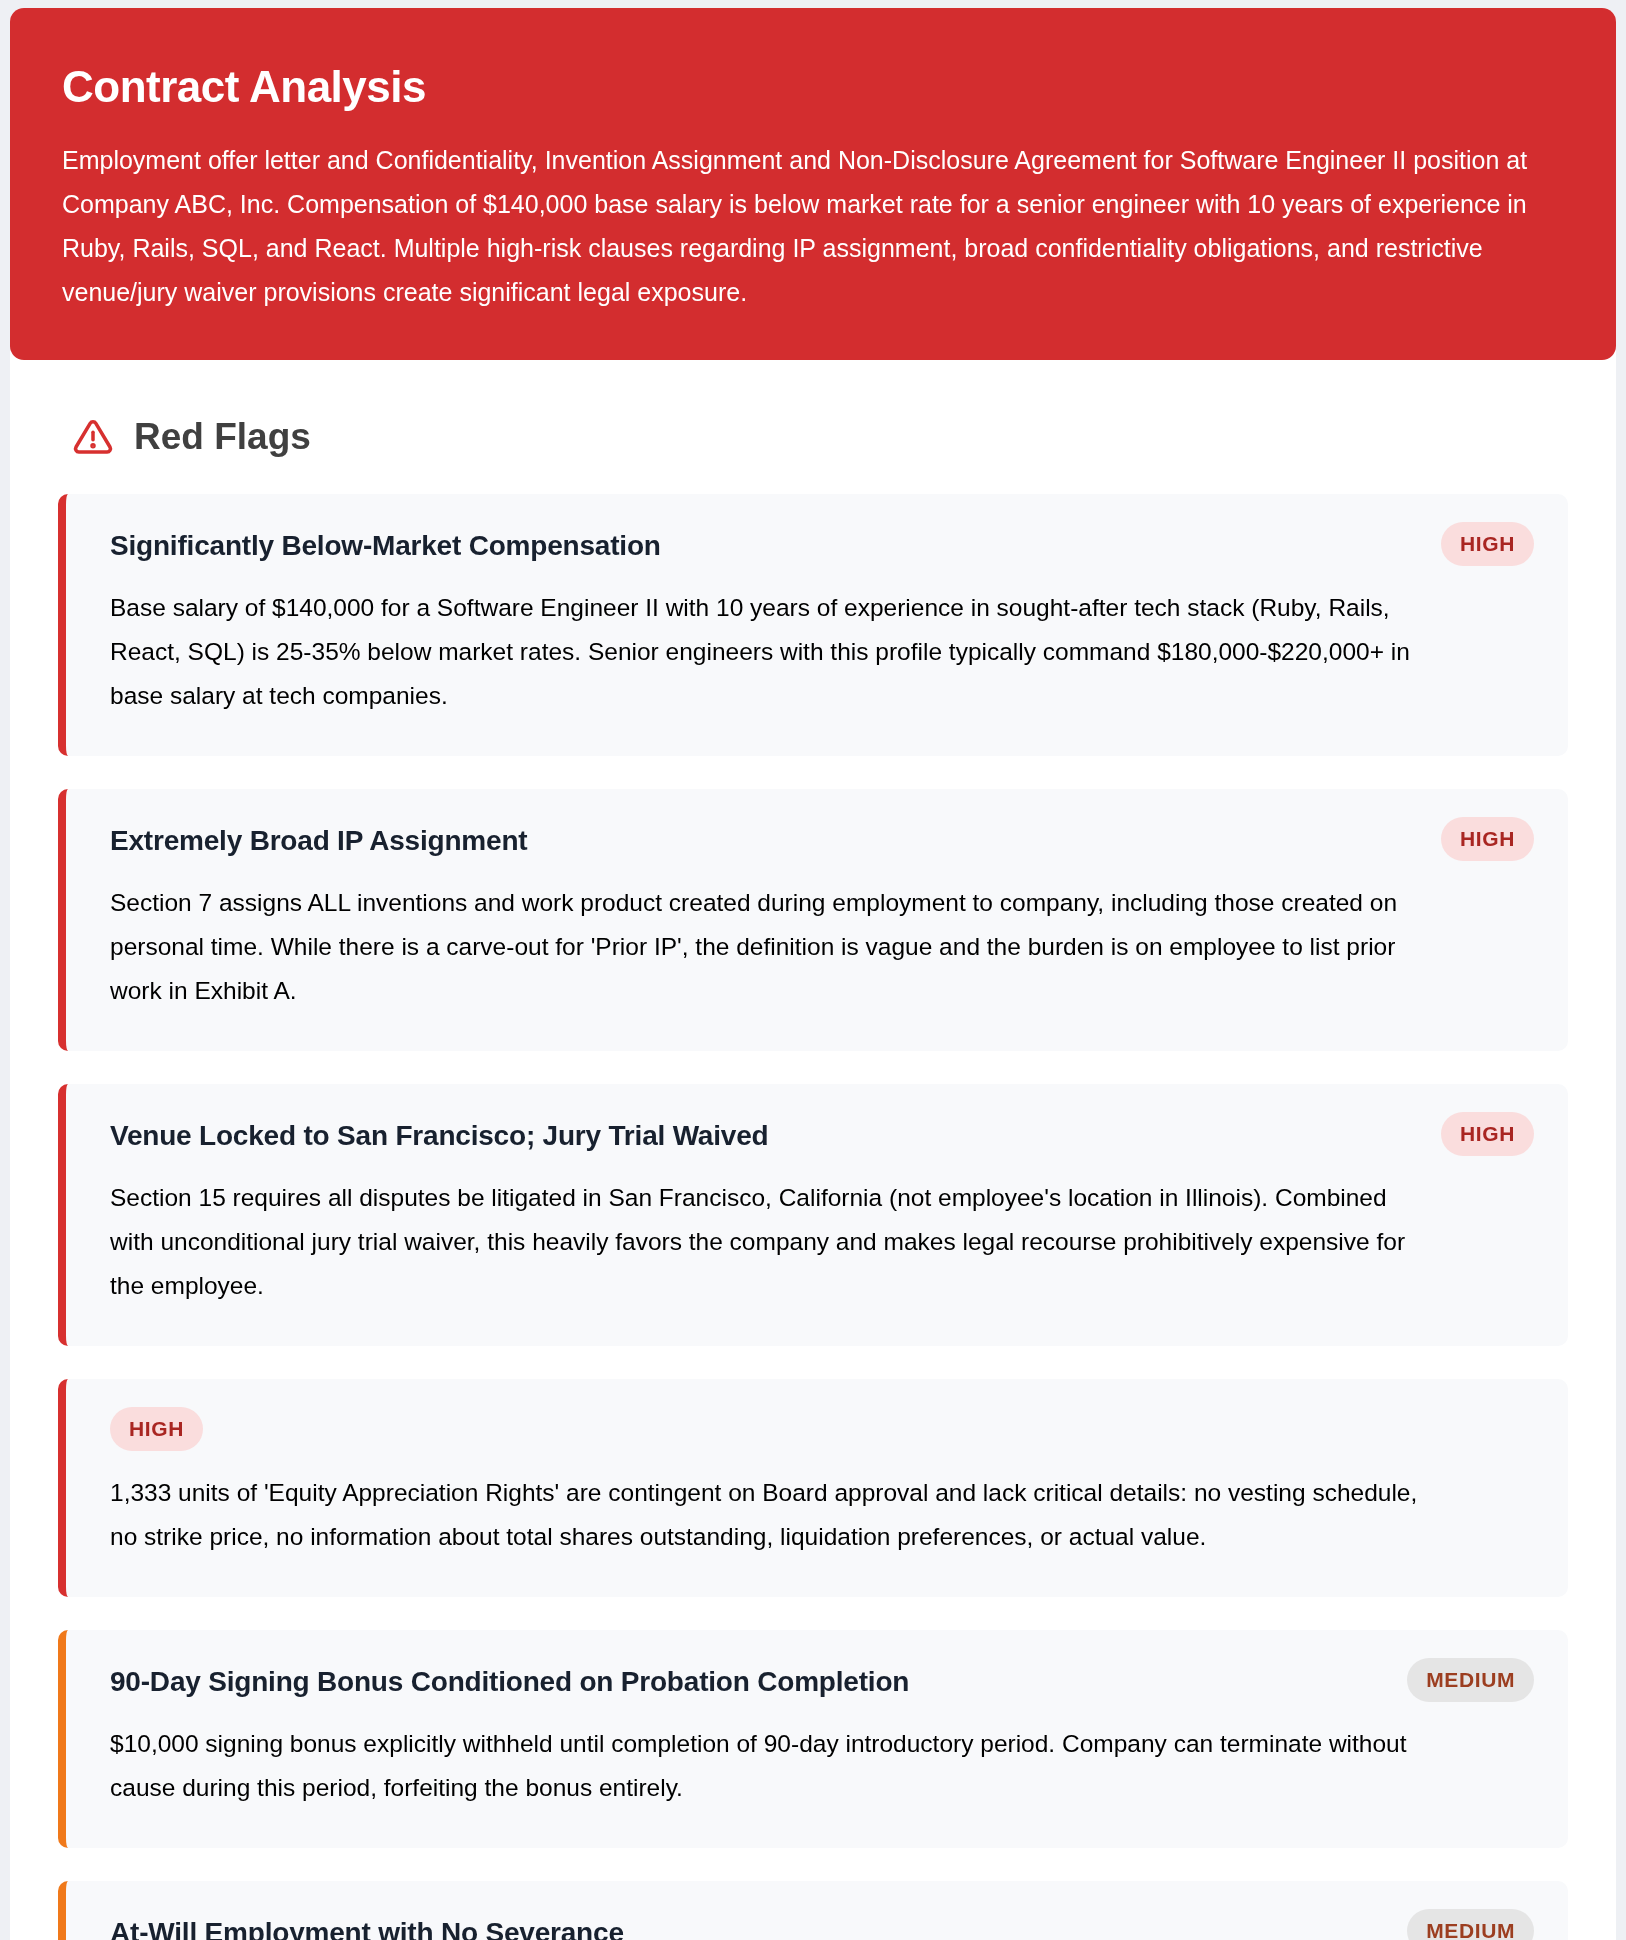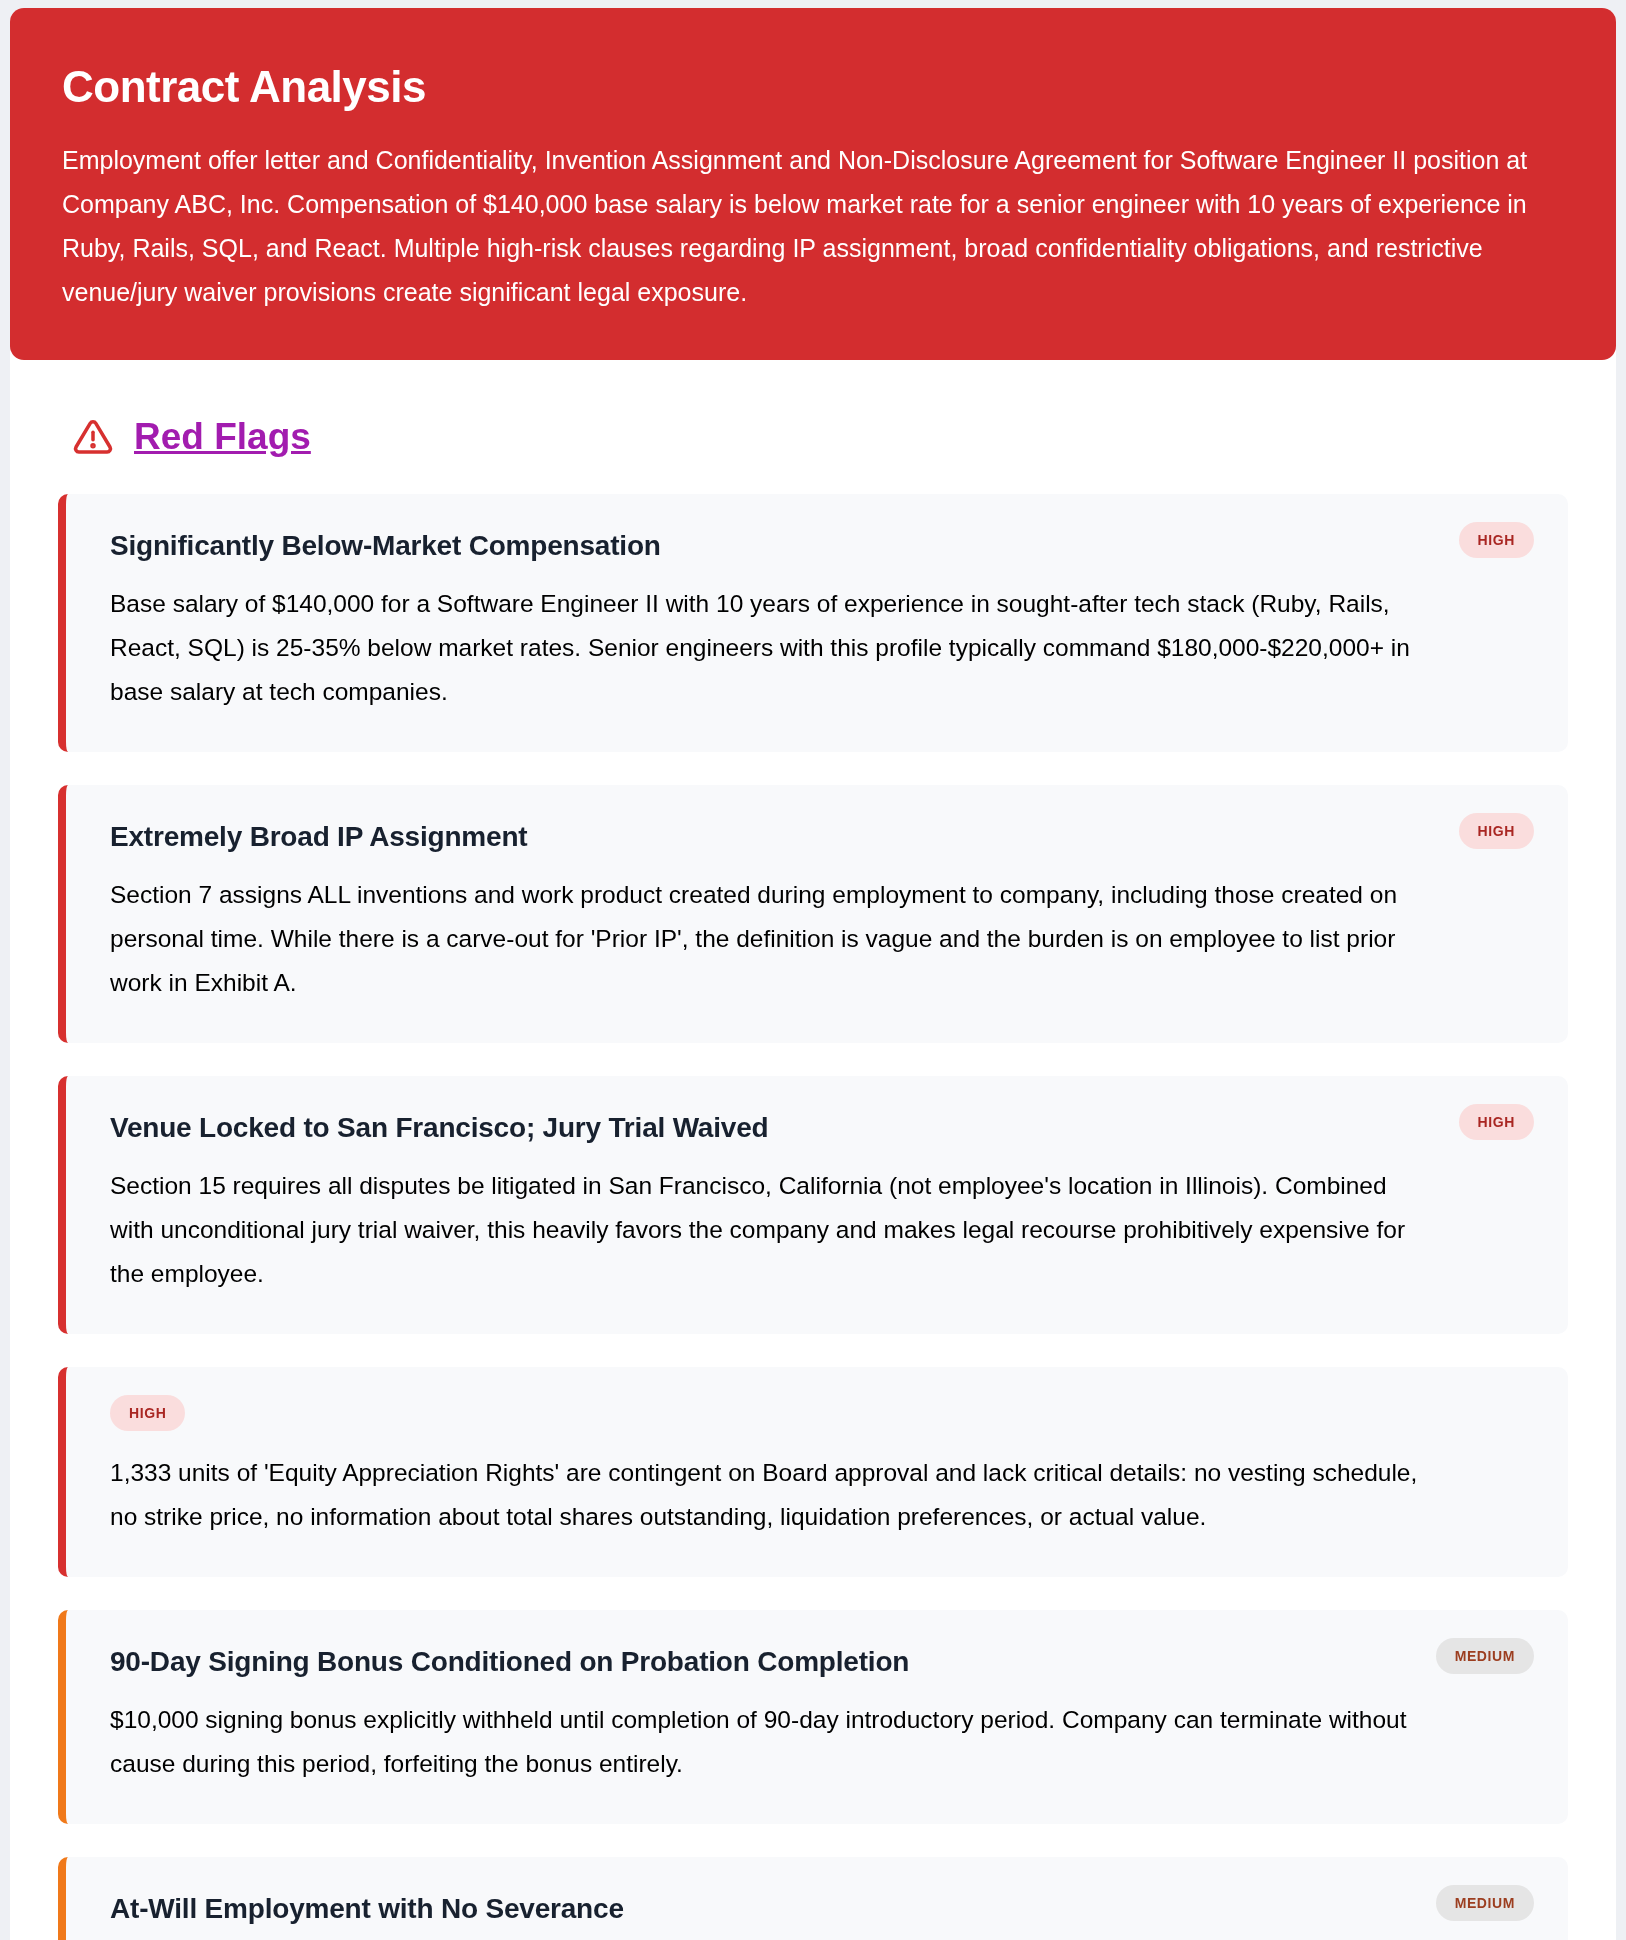--- a/index.html
+++ b/index.html
@@ -57,22 +57,21 @@
 
   
   .section { padding: 56px 48px 40px 48px; }
   .section-heading {
     display: flex;
     align-items: center;
     gap: 20px;
     margin: 0 0 36px 14px;
     font-size: 37px;
     font-weight: 800;
-    color: #a21caf;
-    text-decoration: underline;
+    color: #404040;
   }
   .warn-icon { width: 42px; height: 40px; display: block; }
 
   .flag-card {
     background: #f8f9fb;
     border-left: 8px solid #d7302f;
     border-radius: 10px;
     padding: 28px 34px 38px 44px;
     margin-bottom: 33px;
   }
@@ -87,21 +86,21 @@
   .flag-title {
     margin: 0;
     padding-top: 8px;
     font-size: 28px;
     font-weight: 700;
     color: #18212f;
     letter-spacing: -0.2px;
   }
   .badge {
     flex: 0 0 auto;
-    font-size: 14px;
+    font-size: 21px;
     font-weight: 700;
     letter-spacing: 0.6px;
     padding: 10px 19px;
     border-radius: 999px;
     background: #fadddd;
     color: #a92622;
     white-space: nowrap;
   }
   .flag-card.sev-medium .badge { background: #e5e5e5; color: #9c3e20; }
 

